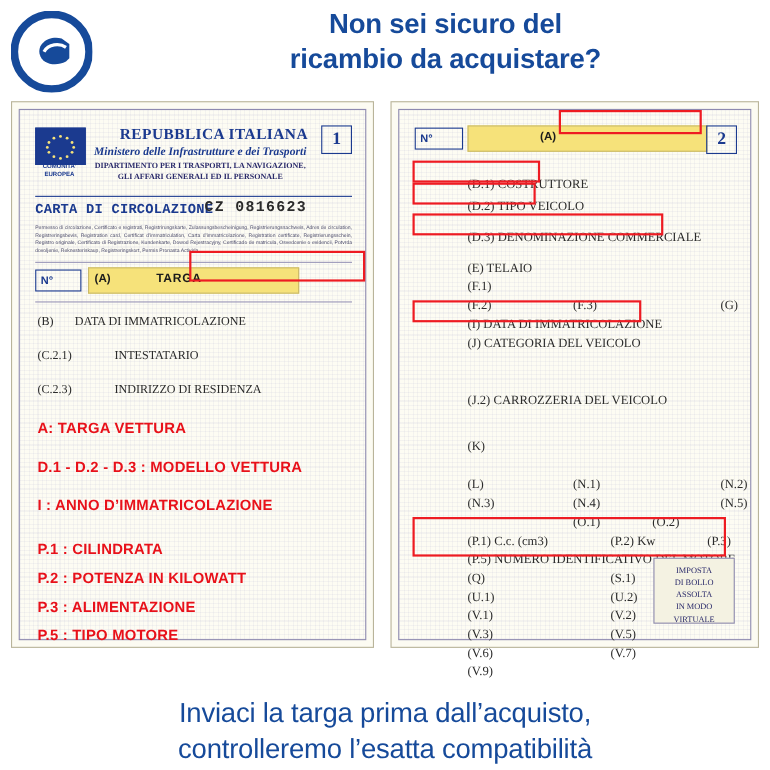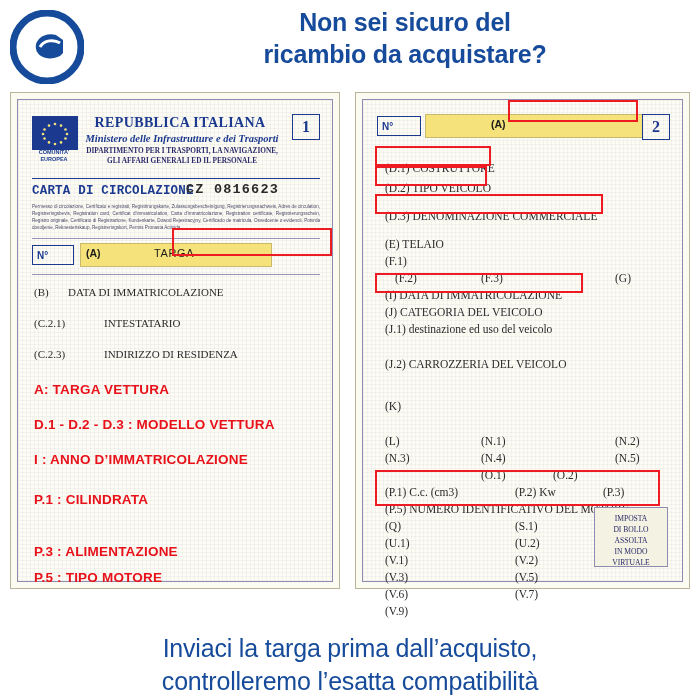--- a/index.html
+++ b/index.html
@@ -64,21 +64,21 @@
     background:#1b3a8f;border:1px solid #1b3a8f;
   }
   .eu-stars{position:absolute;left:0;top:0;width:44px;height:32px;}
   .eu-cap{
     position:absolute;left:-1px;top:33px;width:46px;
     text-align:center;font-size:5.5px;color:#1b3a8f;font-weight:bold;line-height:1.25;
   }
   .rep-title{
     position:absolute;left:48px;top:-1px;right:40px;
     color:#1b3a8f;font-weight:bold;font-size:14px;letter-spacing:0.4px;
-    text-align:center;
+    text-align:right;
     font-family:"Liberation Serif", serif;
   }
   .min-line{
     position:absolute;left:52px;top:17px;right:40px;text-align:center;
     color:#1b3a8f;font-size:10.5px;font-style:italic;font-weight:bold;
     font-family:"Liberation Serif", serif;
   }
   .dep-line{
     position:absolute;left:52px;top:30px;right:40px;text-align:center;
     color:#2b2b6b;font-size:7.3px;font-weight:bold;line-height:1.35;
@@ -120,21 +120,21 @@
     position:absolute;left:62px;top:143px;width:192px;height:24px;
   }
   .yellowbar{
     position:absolute;left:0;top:0;width:192px;height:24px;
     background:#f6e27a;border:1px solid #c9b96a;box-sizing:border-box;
   }
   .targa-a{
     position:absolute;left:6px;top:4px;font-size:10.5px;color:#1b1b1b;font-weight:bold;
   }
   .targa-txt{
-    position:absolute;left:74px;top:4px;font-size:11px;color:#1b1b1b;font-weight:normal;letter-spacing:0.6px;
+    position:absolute;left:62px;top:4px;font-size:11px;color:#1b1b1b;font-weight:bold;letter-spacing:0.6px;
   }
 
   .lfield{
     position:absolute;left:16px;font-size:11px;color:#2b2b2b;
     font-family:"Liberation Serif", serif;
   }
 
   .redtext{
     position:absolute;left:16px;color:#e8111a;font-weight:bold;font-size:13.5px;
     letter-spacing:0.2px;
@@ -160,20 +160,21 @@
   .rbox2{
     position:absolute;right:12px;top:14px;width:26px;height:24px;
     border:1px solid #1b3a8f;color:#1b3a8f;font-weight:bold;font-size:16px;
     text-align:center;line-height:24px;
     font-family:"Liberation Serif", serif;
   }
   .rfield{
     position:absolute;font-size:11.5px;color:#2b2b2b;
     font-family:"Liberation Serif", serif;
     white-space:nowrap;
+    margin-left:40px;
   }
   .stamp{
     position:absolute;right:14px;bottom:14px;width:74px;height:60px;
     border:1px solid #8e8ab0;background:#f4f2e2;
     font-size:7.6px;color:#2b2b6b;text-align:center;line-height:1.45;
     padding-top:5px;box-sizing:border-box;
     font-family:"Liberation Serif", serif;
   }
 </style>
 </head>
@@ -249,20 +250,21 @@
     <div class="lfield" style="top:217px">(C.2.1)</div>
     <div class="lfield" style="top:217px;left:86px">INTESTATARIO</div>
 
     <div class="lfield" style="top:248px">(C.2.3)</div>
     <div class="lfield" style="top:248px;left:86px">INDIRIZZO DI RESIDENZA</div>
 
     <div class="redtext" style="top:282px">A: TARGA VETTURA</div>
     <div class="redtext" style="top:317px">D.1 - D.2 - D.3 : MODELLO VETTURA</div>
     <div class="redtext" style="top:352px">I : ANNO D’IMMATRICOLAZIONE</div>
     <div class="redtext" style="top:392px">P.1 : CILINDRATA</div>
+    <div class="redtext" style="top:418px">P.2 : POTENZA IN KILOWATT</div>
     <div class="redtext" style="top:444px">P.3 : ALIMENTAZIONE</div>
     <div class="redtext" style="top:470px">P.5 :  TIPO MOTORE</div>
 
   </div>
 </div>
 
 <div class="redbox" style="left:172px;top:228px;width:160px;height:28px;"></div>
 
 <div class="card card-right">
   <div class="card-inner">
@@ -270,26 +272,25 @@
     <div class="rn">N°</div>
     <div class="ryellow"></div>
     <div class="ra">(A)</div>
     <div class="rbox2">2</div>
 
     <div class="rfield" style="left:22px;top:62px">(D.1)  COSTRUTTORE</div>
     <div class="rfield" style="left:22px;top:82px">(D.2)  TIPO VEICOLO</div>
     <div class="rfield" style="left:22px;top:110px">(D.3)  DENOMINAZIONE COMMERCIALE</div>
     <div class="rfield" style="left:22px;top:138px">(E)  TELAIO</div>
     <div class="rfield" style="left:22px;top:155px">(F.1)</div>
-    <div class="rfield" style="left:32px;top:172px">(F.2)</div>
+    <div class="rfield" style="left:22px;top:172px">(F.2)</div>
     <div class="rfield" style="left:118px;top:172px">(F.3)</div>
     <div class="rfield" style="left:252px;top:172px">(G)</div>
     <div class="rfield" style="left:22px;top:189px">(I)  DATA DI IMMATRICOLAZIONE</div>
     <div class="rfield" style="left:22px;top:206px">(J)  CATEGORIA DEL VEICOLO</div>
-    <div class="rfield" style="left:22px;top:223px">(J.1)  destinazione ed uso del veicolo</div>
     <div class="rfield" style="left:22px;top:258px">(J.2)  CARROZZERIA DEL VEICOLO</div>
     <div class="rfield" style="left:22px;top:300px">(K)</div>
     <div class="rfield" style="left:22px;top:335px">(L)</div>
     <div class="rfield" style="left:118px;top:335px">(N.1)</div>
     <div class="rfield" style="left:252px;top:335px">(N.2)</div>
     <div class="rfield" style="left:22px;top:352px">(N.3)</div>
     <div class="rfield" style="left:118px;top:352px">(N.4)</div>
     <div class="rfield" style="left:252px;top:352px">(N.5)</div>
     <div class="rfield" style="left:118px;top:369px">(O.1)</div>
     <div class="rfield" style="left:190px;top:369px">(O.2)</div>

